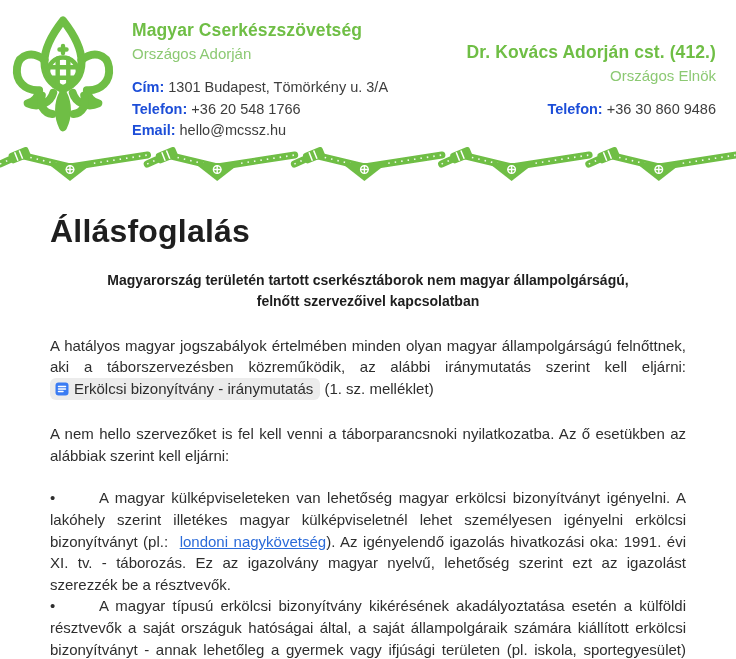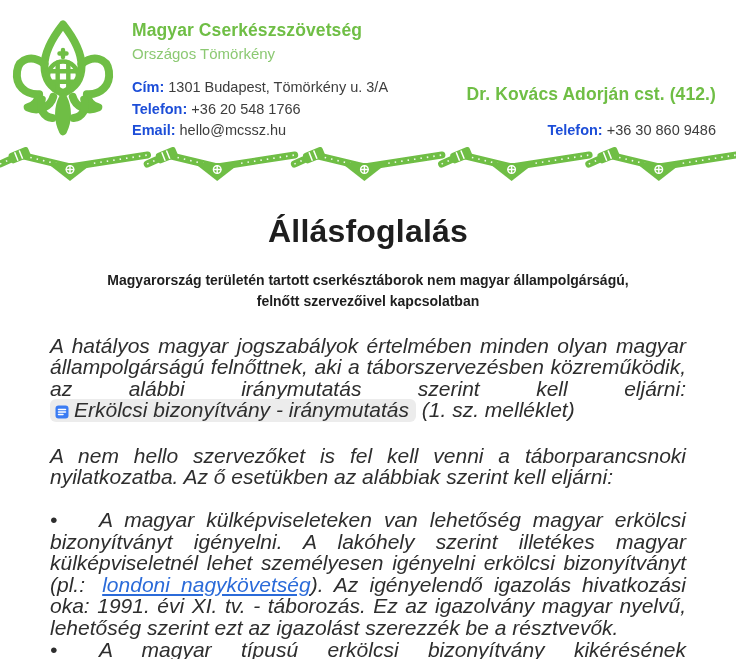--- a/index.html
+++ b/index.html
@@ -5,47 +5,47 @@
   * { box-sizing: border-box; }
   html, body { margin: 0; padding: 0; }
   body {
     width: 736px; height: 659px; overflow: hidden;
     background: #ffffff;
     font-family: "Liberation Sans", "DejaVu Sans", sans-serif;
     color: #2e2e2e;
   }
 
   
-  .header { display: flex; align-items: flex-end; padding: 10px 20px 0 10px; }
+  .header { display: flex; align-items: center; padding: 10px 20px 0 10px; }
   .logo-box { width: 106px; flex: 0 0 106px; }
   .logo-box svg { width: 106px; height: 124px; display: block; }
   .h-left { margin-left: 16px; padding-top: 10px; }
   .h-right { margin-left: auto; text-align: right; padding-top: 10px; }
   .org-name  { font-size: 17.5px; font-weight: bold; color: #6fbe45; letter-spacing: .1px; }
   .org-unit  { font-size: 15px; color: #8cc973; margin-top: 4px; }
   .contacts  { margin-top: 15px; font-size: 14.5px; line-height: 21.5px; color: #3d3d3d; }
   .c-label   { color: #1d4ed8; font-weight: bold; }
 
   
   .divider { margin-top: 5px; }
   .divider svg { display: block; width: 736px; height: 36px; }
 
   
   main { padding: 0 50px; }
   .doc-title {
-    margin: 30px 0 0; text-align: center;
+    margin: 30px 0 0; text-align: left;
     font-size: 32px; font-weight: bold; color: #1e1e1e; letter-spacing: .2px;
   }
   .doc-subtitle {
     margin-top: 20px; text-align: center;
     font-size: 14px; font-weight: bold; line-height: 21px; color: #1e1e1e;
   }
   .body-p {
-    margin: 23px 0 0; font-size: 21px; line-height: 21.6px;
-    text-align: justify; color: #2e2e2e; font-style: italic;
+    margin: 23px 0 0; font-size: 15px; line-height: 21.6px;
+    text-align: justify; color: #2e2e2e;
   }
   .bullets { margin-top: 21px; }
   .bullet-p { margin: 0; }
   .bullet-mark { display: inline-block; width: 49px; }
 
   .chip {
     display: inline-block; background: #ececec; border-radius: 6px;
     padding: 0 7px 1px 5px; white-space: nowrap; cursor: pointer;
   }
   .chip svg { vertical-align: -2px; margin-right: 5px; }
@@ -67,39 +67,40 @@
       <g stroke-width="5">
         <circle cx="60" cy="66" r="17"></circle>
         <path d="M46 60 H74 M46 72 H74 M54 50 V82 M66 50 V82"></path>
         <path d="M60 44 v-8 M56 40 h8"></path>
       </g>
     </svg>
   </div>
 
   <div class="h-left">
     <div class="org-name">Magyar Cserkészszövetség</div>
-    <div class="org-unit">Országos Tömörkény</div>
+    <div class="org-unit">Országos Adorján</div>
     <div class="contacts">
       <div>
         <span class="c-label">Cím:</span>
         <span>1301 Budapest, Tömörkény u. 3/A</span>
       </div>
       <div>
         <span class="c-label">Telefon:</span>
         <span>+36 20 548 1766</span>
       </div>
       <div>
         <span class="c-label">Email:</span>
         <span>hello@mcssz.hu</span>
       </div>
     </div>
   </div>
 
   <div class="h-right">
     <div class="org-name">Dr. Kovács Adorján cst. (412.)</div>
+    <div class="org-unit">Országos Elnök</div>
     <div class="contacts">
       <div>
         <span class="c-label">Telefon:</span>
         <span>+36 30 860 9486</span>
       </div>
     </div>
   </div>
 </div>
 
 <div class="divider">

